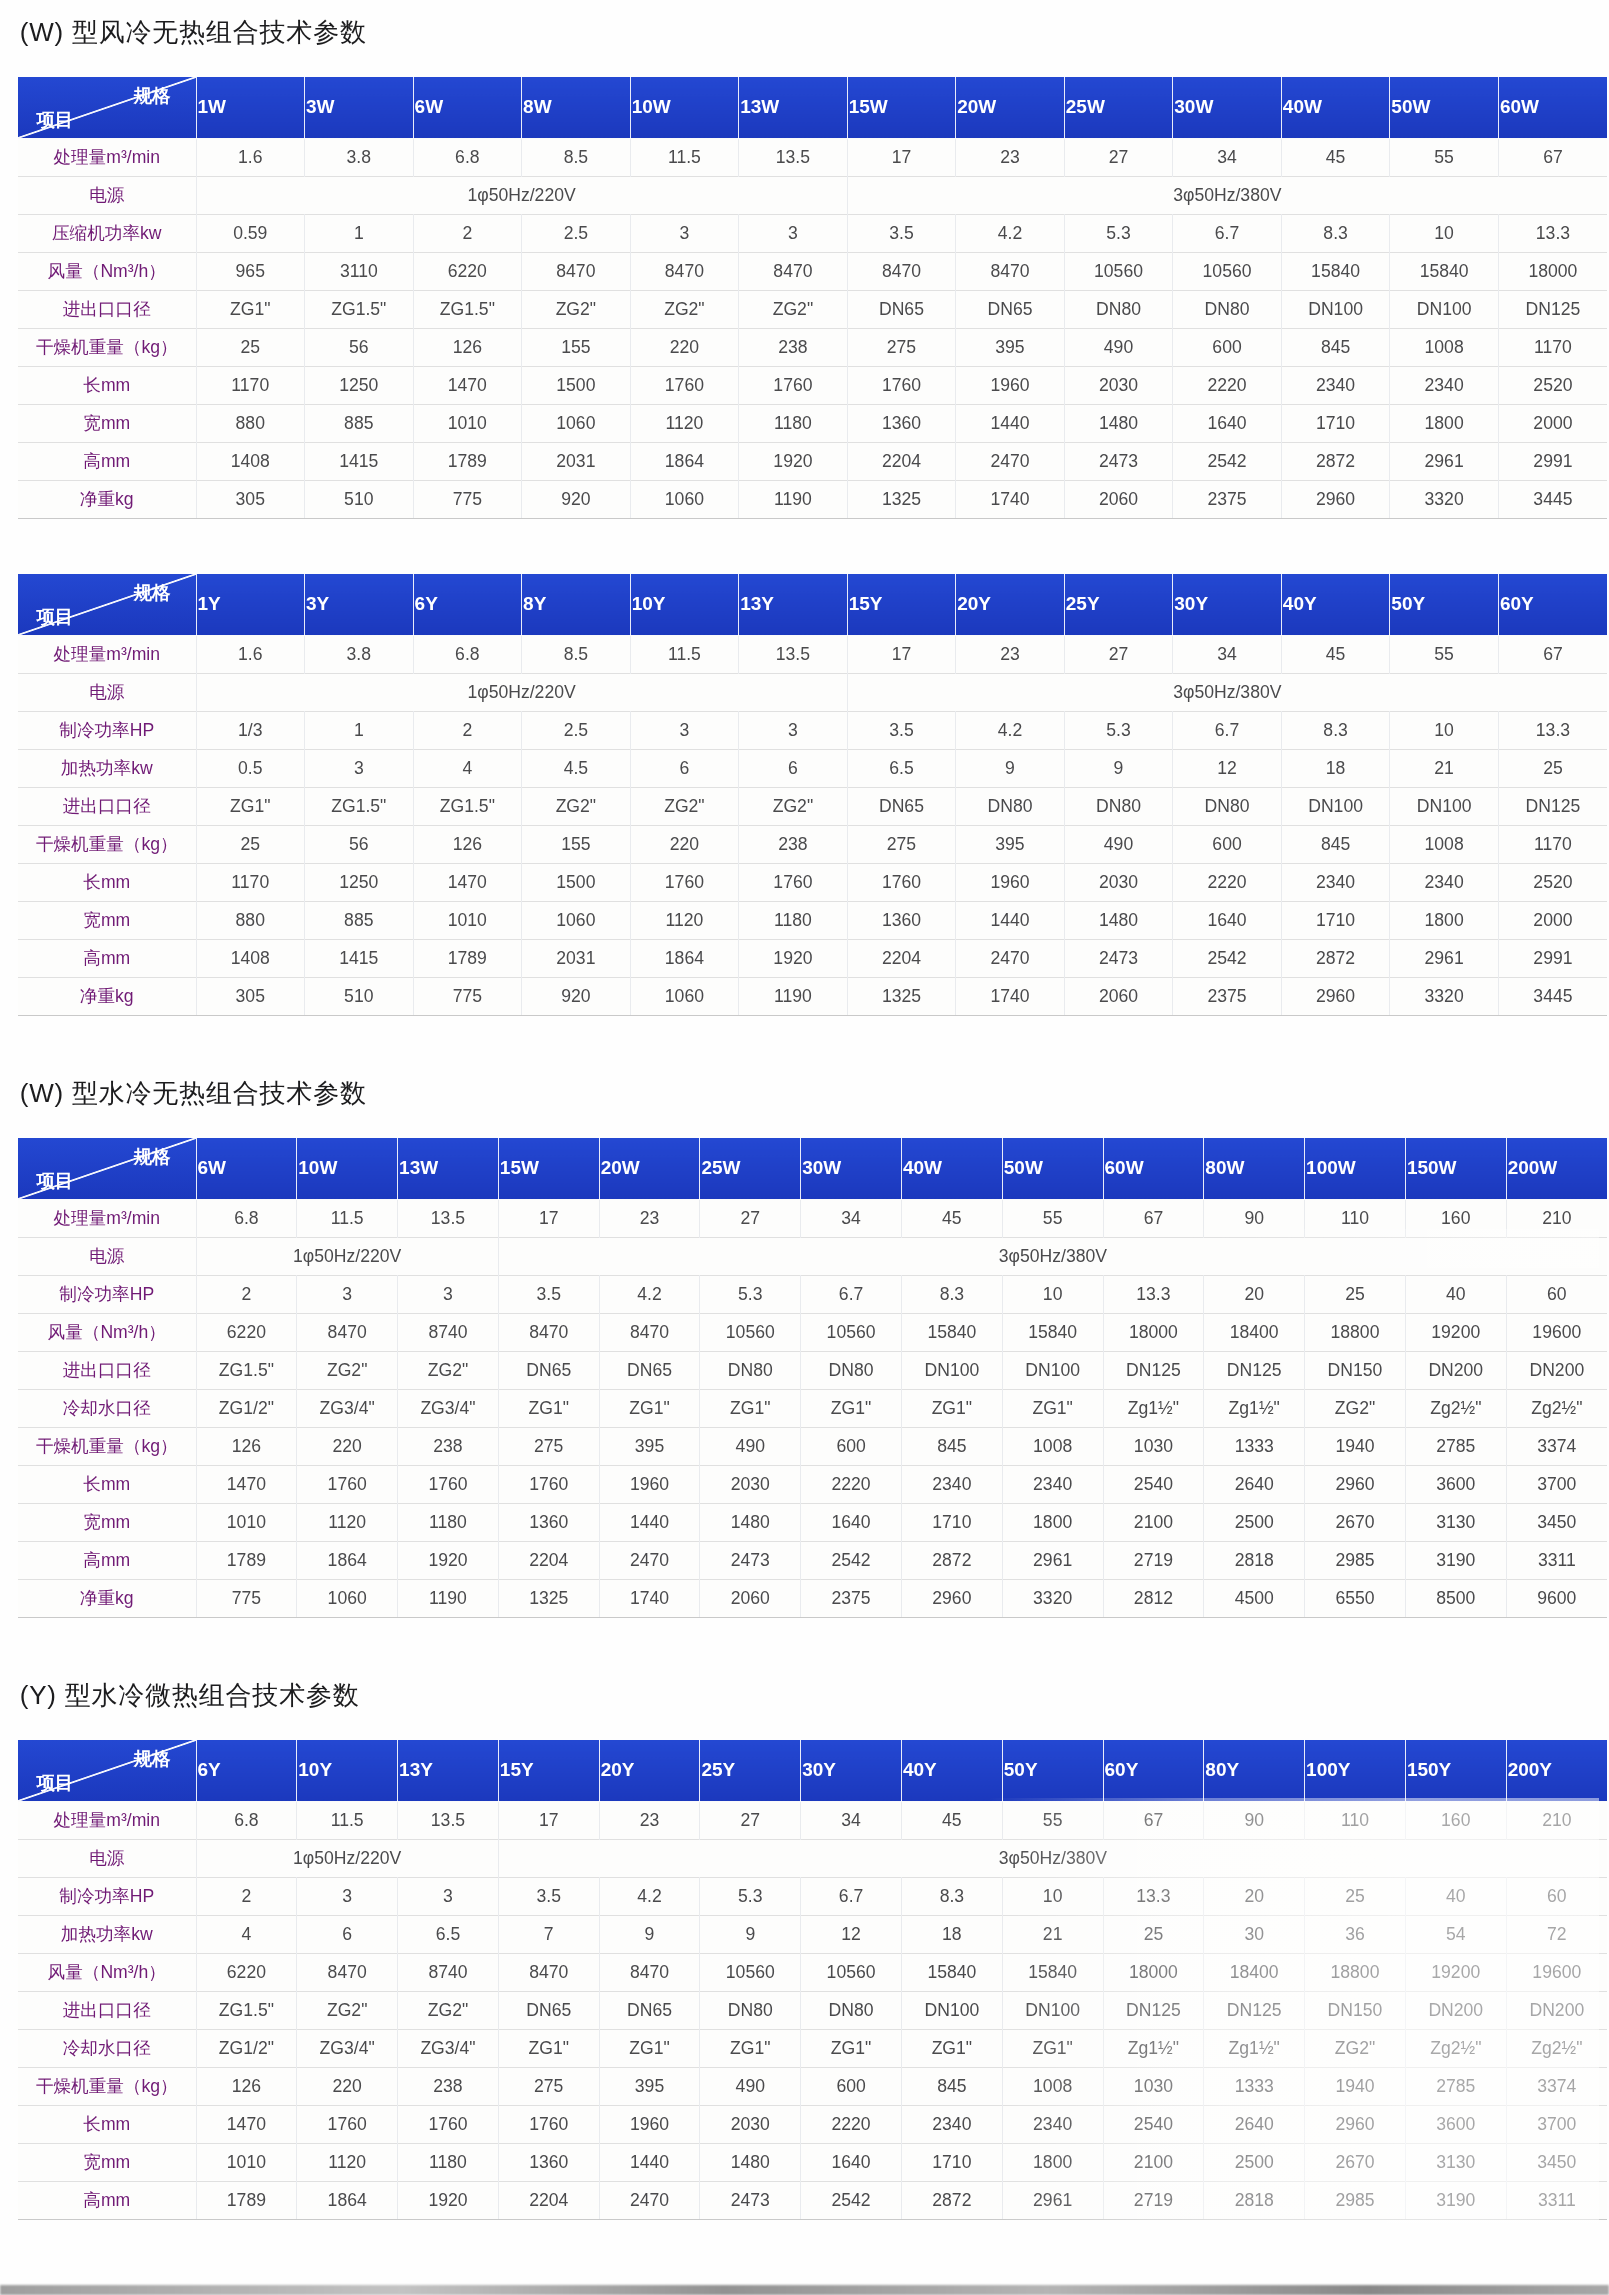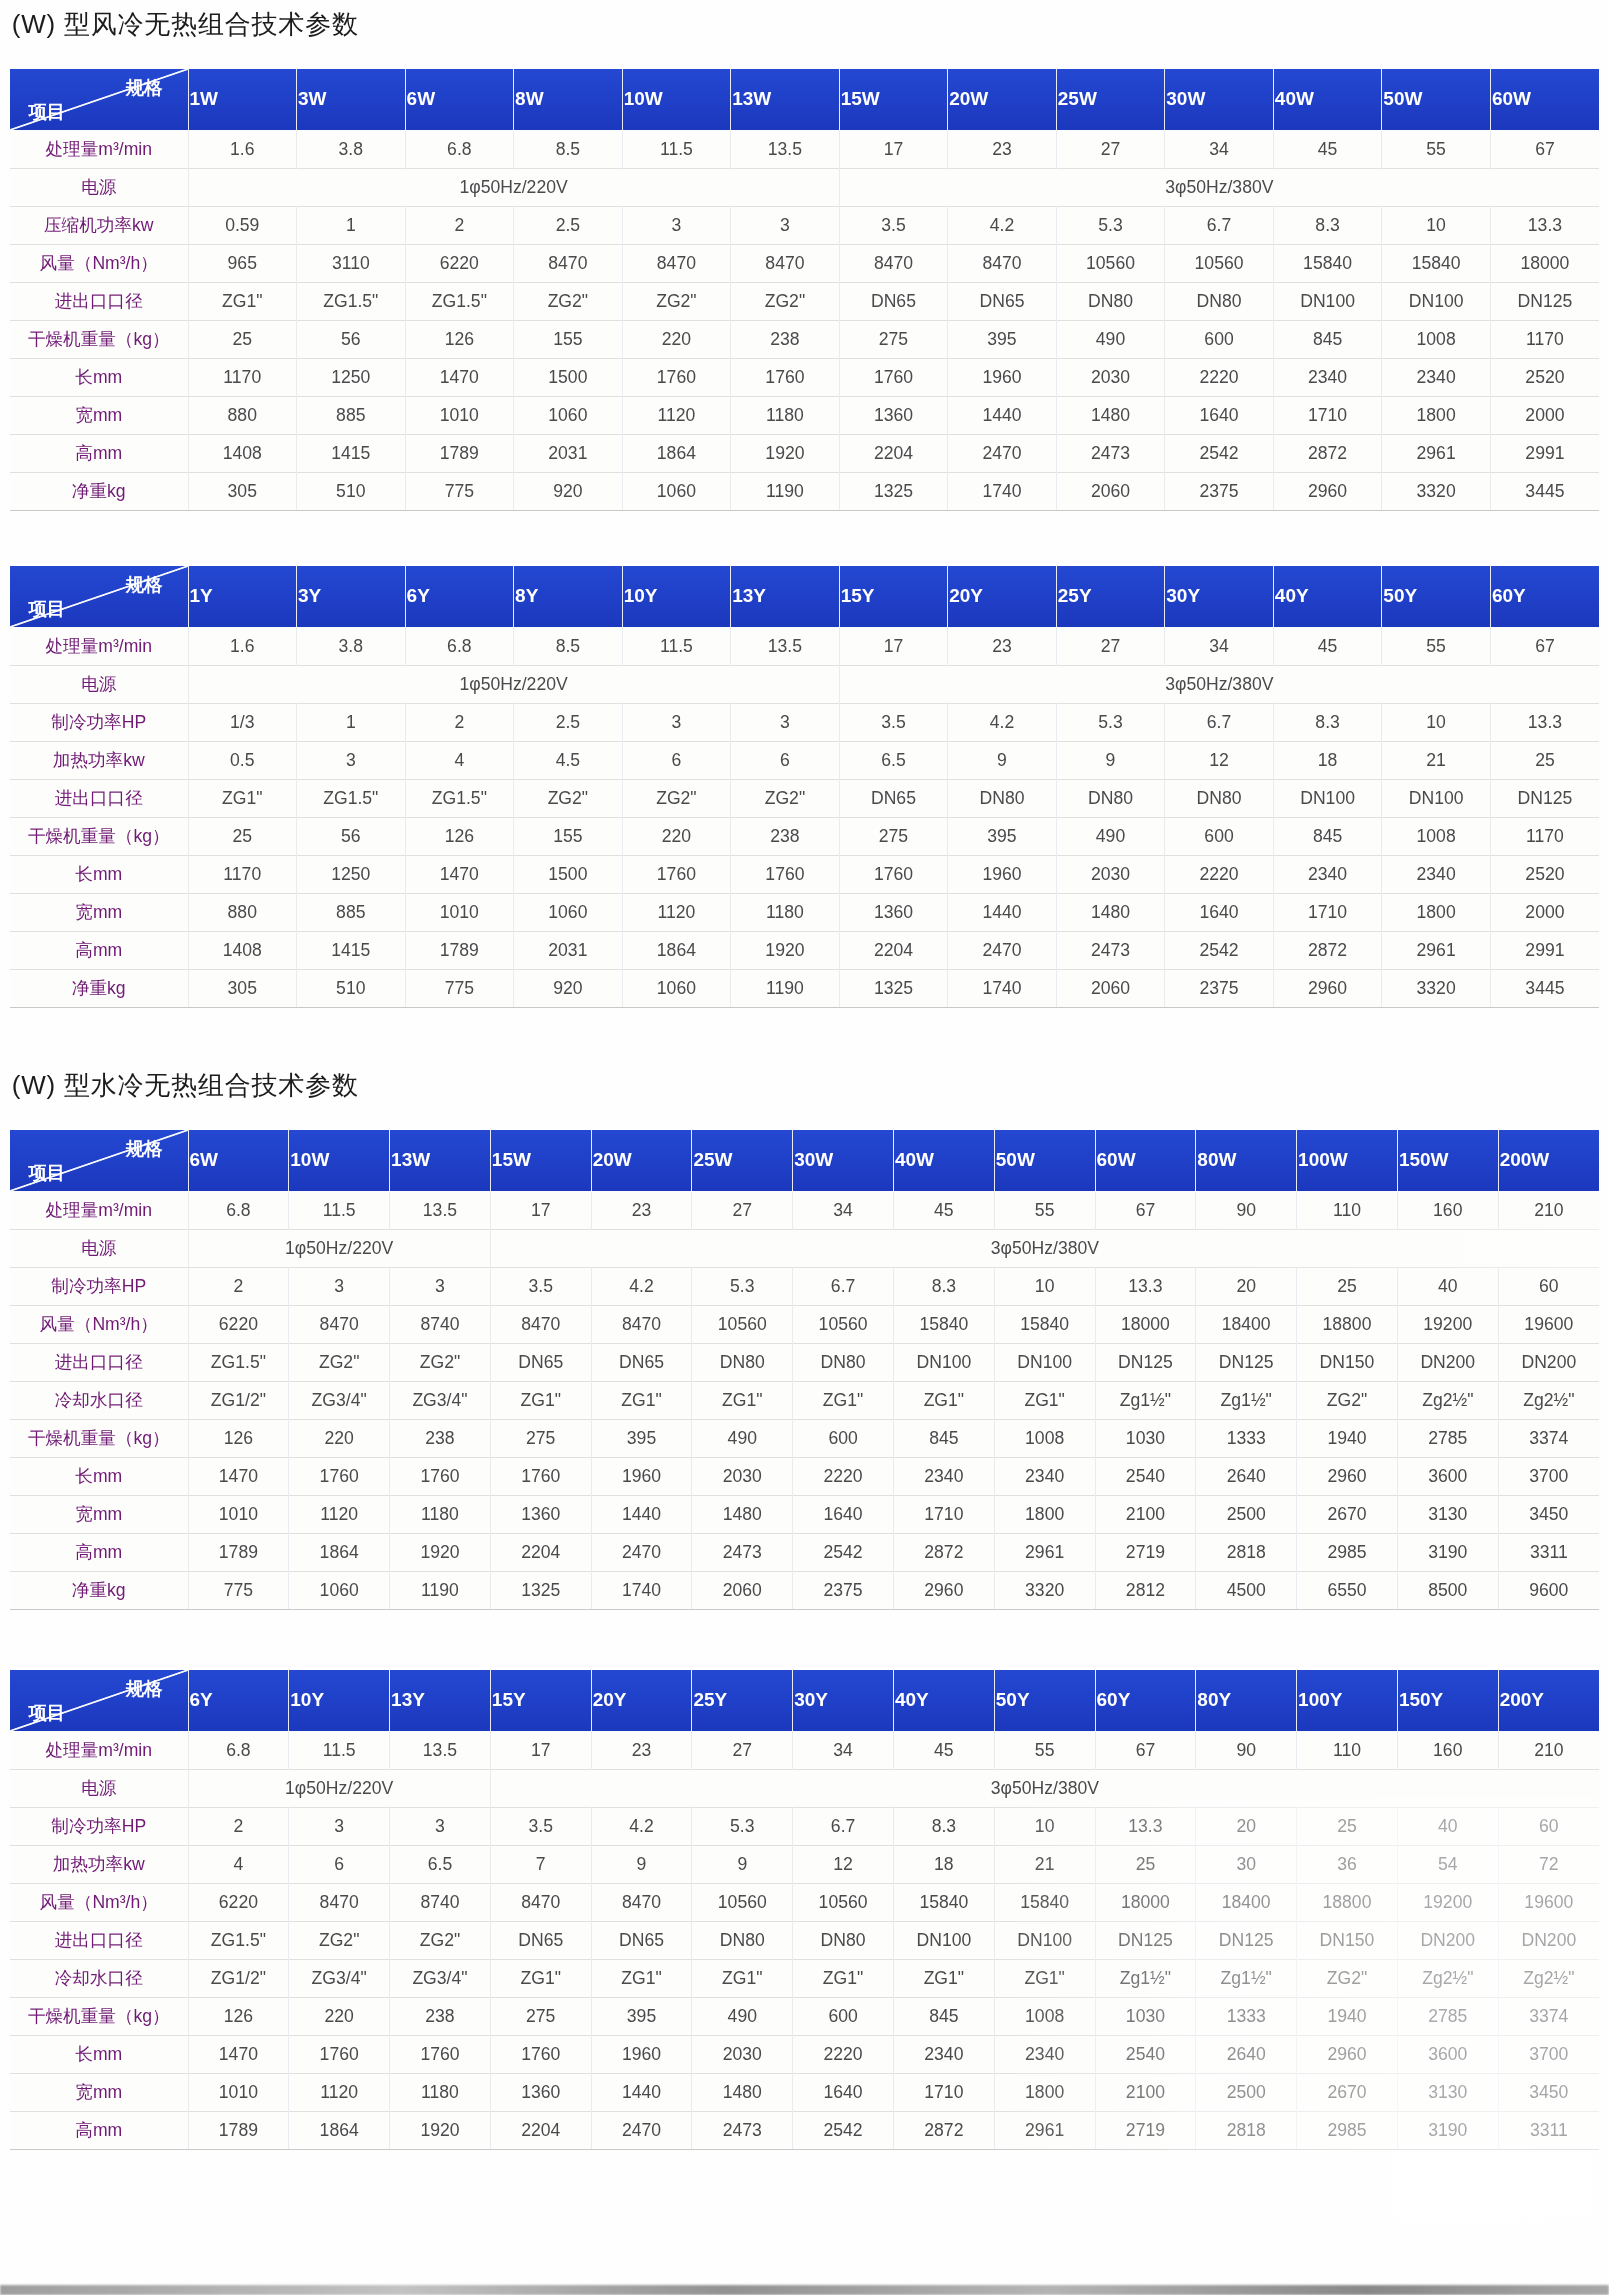--- a/index.html
+++ b/index.html
@@ -1,19 +1,19 @@
 <!DOCTYPE html>
 <html style="font-size:13.4px"><head>
 <meta charset="utf-8">
 <style>
   html,body { margin:0; padding:0; background:#ffffff; }
   body { font-family:"Liberation Sans","DejaVu Sans",sans-serif; }
   .sheet { position:relative; width:1609px; height:2295px; background:#fefefe; overflow:hidden; }
 
-  .spec-section { margin:0; }
+  .spec-section { margin:8px; }
   .s0 { padding-top:6.7px; }
   .s1 { margin-top:55px; }
   .s2 { margin-top:60px; }
   .s3 { margin-top:60px; }
 
   .section-title {
     margin:0 0 27px 11.7px;
     font-size:26px; line-height:35px;
     font-weight:500; color:#1c1c1e; letter-spacing:0.8px;
   }
@@ -680,20 +680,21 @@
               <td>2812</td>
               <td>4500</td>
               <td>6550</td>
               <td>8500</td>
               <td>9600</td>
             </tr>
           </tbody>
         </table>
       </section>
       <section class="spec-section s3">
+        <h2 class="section-title">(Y) 型水冷微热组合技术参数</h2>
         <table class="spec-table">
           <colgroup>
             <col class="label-col">
             <col>
             <col>
             <col>
             <col>
             <col>
             <col>
             <col>

